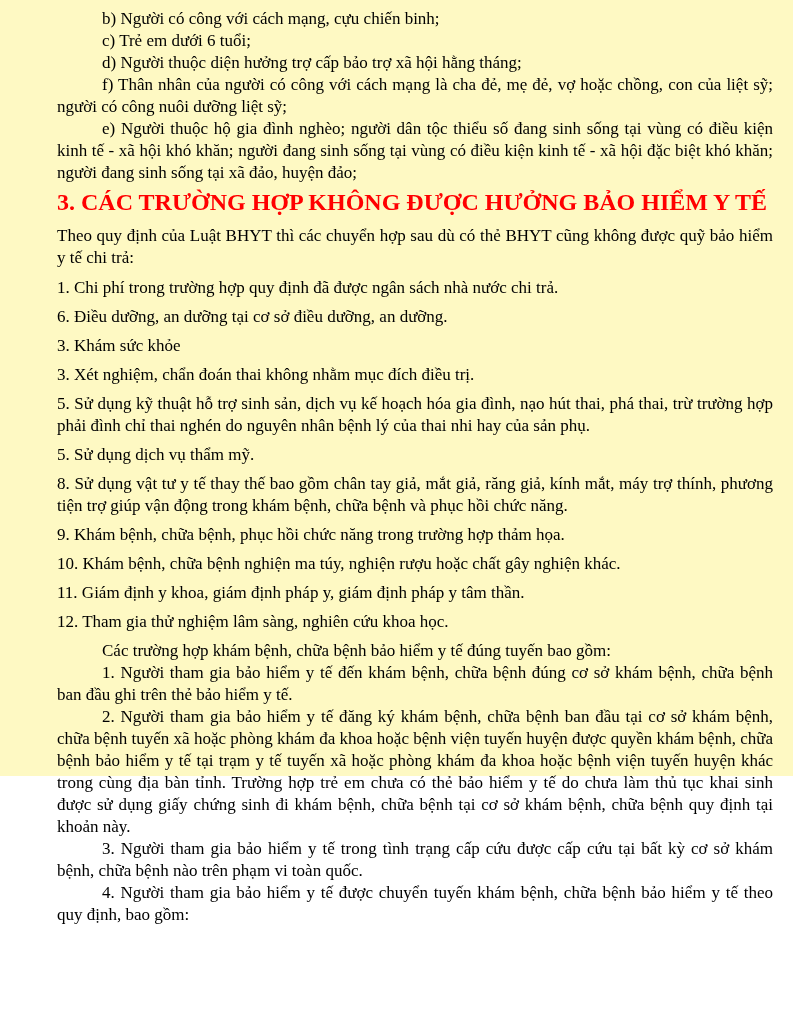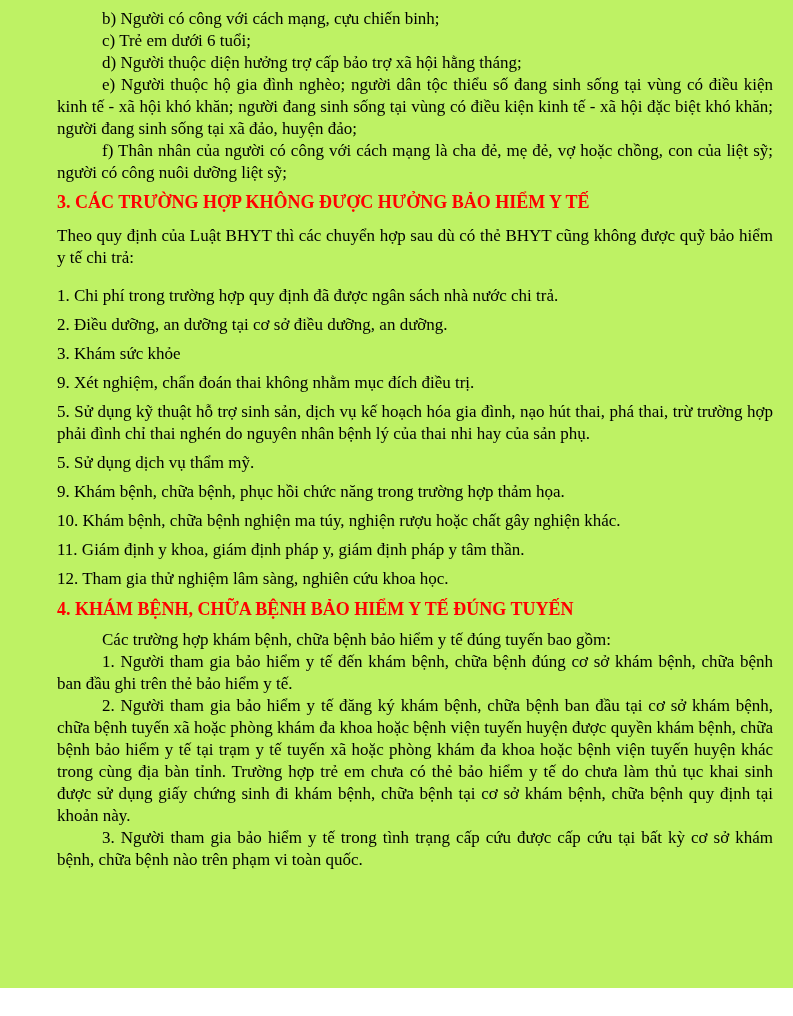--- a/index.html
+++ b/index.html
@@ -12,75 +12,76 @@
     height: 1016px;
     overflow: hidden;
     font-family: "Liberation Serif", "DejaVu Serif", serif;
     font-size: 17px;
     line-height: 22px;
     color: #000000;
   }
   .page {
     box-sizing: border-box;
     width: 793px;
-    height: 988px;
+    height: 776px;
     padding: 8px 20px 0 57px;
-    background: #bef264;
+    background: #fef9c3;
   }
   p {
     margin: 0;
     text-align: justify;
   }
   .indent {
     text-indent: 45px;
   }
   .num-item {
     margin: 0 0 7px 0;
     text-align: justify;
   }
   .heading-red {
     color: #ff0000;
     font-weight: bold;
-    font-size: 18px;
+    font-size: 24px;
     line-height: 24px;
     margin: 6px 0 11px 0;
     text-align: left;
   }
   .heading-red.second {
     margin: 2px 0 8px 0;
   }
 </style>
 </head>
 <body>
 
 <div class="page">
 
   <p class="indent">b) Người có công với cách mạng, cựu chiến binh;</p>
   <p class="indent">c) Trẻ em dưới 6 tuổi;</p>
   <p class="indent">d) Người thuộc diện hưởng trợ cấp bảo trợ xã hội hằng tháng;</p>
+  <p class="indent">f) Thân nhân của người có công với cách mạng là cha đẻ, mẹ đẻ, vợ hoặc chồng, con của liệt sỹ; người có công nuôi dưỡng liệt sỹ;</p>
   <p class="indent">e) Người thuộc hộ gia đình nghèo; người dân tộc thiểu số đang sinh sống tại vùng có điều kiện kinh tế - xã hội khó khăn; người đang sinh sống tại vùng có điều kiện kinh tế - xã hội đặc biệt khó khăn; người đang sinh sống tại xã đảo, huyện đảo;</p>
-  <p class="indent">f) Thân nhân của người có công với cách mạng là cha đẻ, mẹ đẻ, vợ hoặc chồng, con của liệt sỹ; người có công nuôi dưỡng liệt sỹ;</p>
 
   <h2 class="heading-red">3. CÁC TRƯỜNG HỢP KHÔNG ĐƯỢC HƯỞNG BẢO HIỂM Y TẾ</h2>
 
   <p>Theo quy định của Luật BHYT thì các chuyển hợp sau dù có thẻ BHYT cũng không được quỹ bảo hiểm y tế chi trả:</p>
 
-  <div style="margin-top:16px;">
+  <div style="margin-top:8px;">
     <p class="num-item">1. Chi phí trong trường hợp quy định đã được ngân sách nhà nước chi trả.</p>
-    <p class="num-item">2. Điều dưỡng, an dưỡng tại cơ sở điều dưỡng, an dưỡng.</p>
+    <p class="num-item">6. Điều dưỡng, an dưỡng tại cơ sở điều dưỡng, an dưỡng.</p>
     <p class="num-item">3. Khám sức khỏe</p>
-    <p class="num-item">9. Xét nghiệm, chẩn đoán thai không nhằm mục đích điều trị.</p>
+    <p class="num-item">3. Xét nghiệm, chẩn đoán thai không nhằm mục đích điều trị.</p>
     <p class="num-item">5. Sử dụng kỹ thuật hỗ trợ sinh sản, dịch vụ kế hoạch hóa gia đình, nạo hút thai, phá thai, trừ trường hợp phải đình chỉ thai nghén do nguyên nhân bệnh lý của thai nhi hay của sản phụ.</p>
     <p class="num-item">5. Sử dụng dịch vụ thẩm mỹ.</p>
+    <p class="num-item">8. Sử dụng vật tư y tế thay thế bao gồm chân tay giả, mắt giả, răng giả, kính mắt, máy trợ thính, phương tiện trợ giúp vận động trong khám bệnh, chữa bệnh và phục hồi chức năng.</p>
     <p class="num-item">9. Khám bệnh, chữa bệnh, phục hồi chức năng trong trường hợp thảm họa.</p>
     <p class="num-item">10. Khám bệnh, chữa bệnh nghiện ma túy, nghiện rượu hoặc chất gây nghiện khác.</p>
     <p class="num-item">11. Giám định y khoa, giám định pháp y, giám định pháp y tâm thần.</p>
     <p class="num-item">12. Tham gia thử nghiệm lâm sàng, nghiên cứu khoa học.</p>
   </div>
 
-  <h2 class="heading-red second">4. KHÁM BỆNH, CHỮA BỆNH BẢO HIỂM Y TẾ ĐÚNG TUYẾN</h2>
 
   <p class="indent">Các trường hợp khám bệnh, chữa bệnh bảo hiểm y tế đúng tuyến bao gồm:</p>
   <p class="indent">1. Người tham gia bảo hiểm y tế đến khám bệnh, chữa bệnh đúng cơ sở khám bệnh, chữa bệnh ban đầu ghi trên thẻ bảo hiểm y tế.</p>
   <p class="indent">2. Người tham gia bảo hiểm y tế đăng ký khám bệnh, chữa bệnh ban đầu tại cơ sở khám bệnh, chữa bệnh tuyến xã hoặc phòng khám đa khoa hoặc bệnh viện tuyến huyện được quyền khám bệnh, chữa bệnh bảo hiểm y tế tại trạm y tế tuyến xã hoặc phòng khám đa khoa hoặc bệnh viện tuyến huyện khác trong cùng địa bàn tỉnh. Trường hợp trẻ em chưa có thẻ bảo hiểm y tế do chưa làm thủ tục khai sinh được sử dụng giấy chứng sinh đi khám bệnh, chữa bệnh tại cơ sở khám bệnh, chữa bệnh quy định tại khoản này.</p>
   <p class="indent">3. Người tham gia bảo hiểm y tế trong tình trạng cấp cứu được cấp cứu tại bất kỳ cơ sở khám bệnh, chữa bệnh nào trên phạm vi toàn quốc.</p>
+  <p class="indent">4. Người tham gia bảo hiểm y tế được chuyển tuyến khám bệnh, chữa bệnh bảo hiểm y tế theo quy định, bao gồm:</p>
 
 </div>
 
 </body></html>

